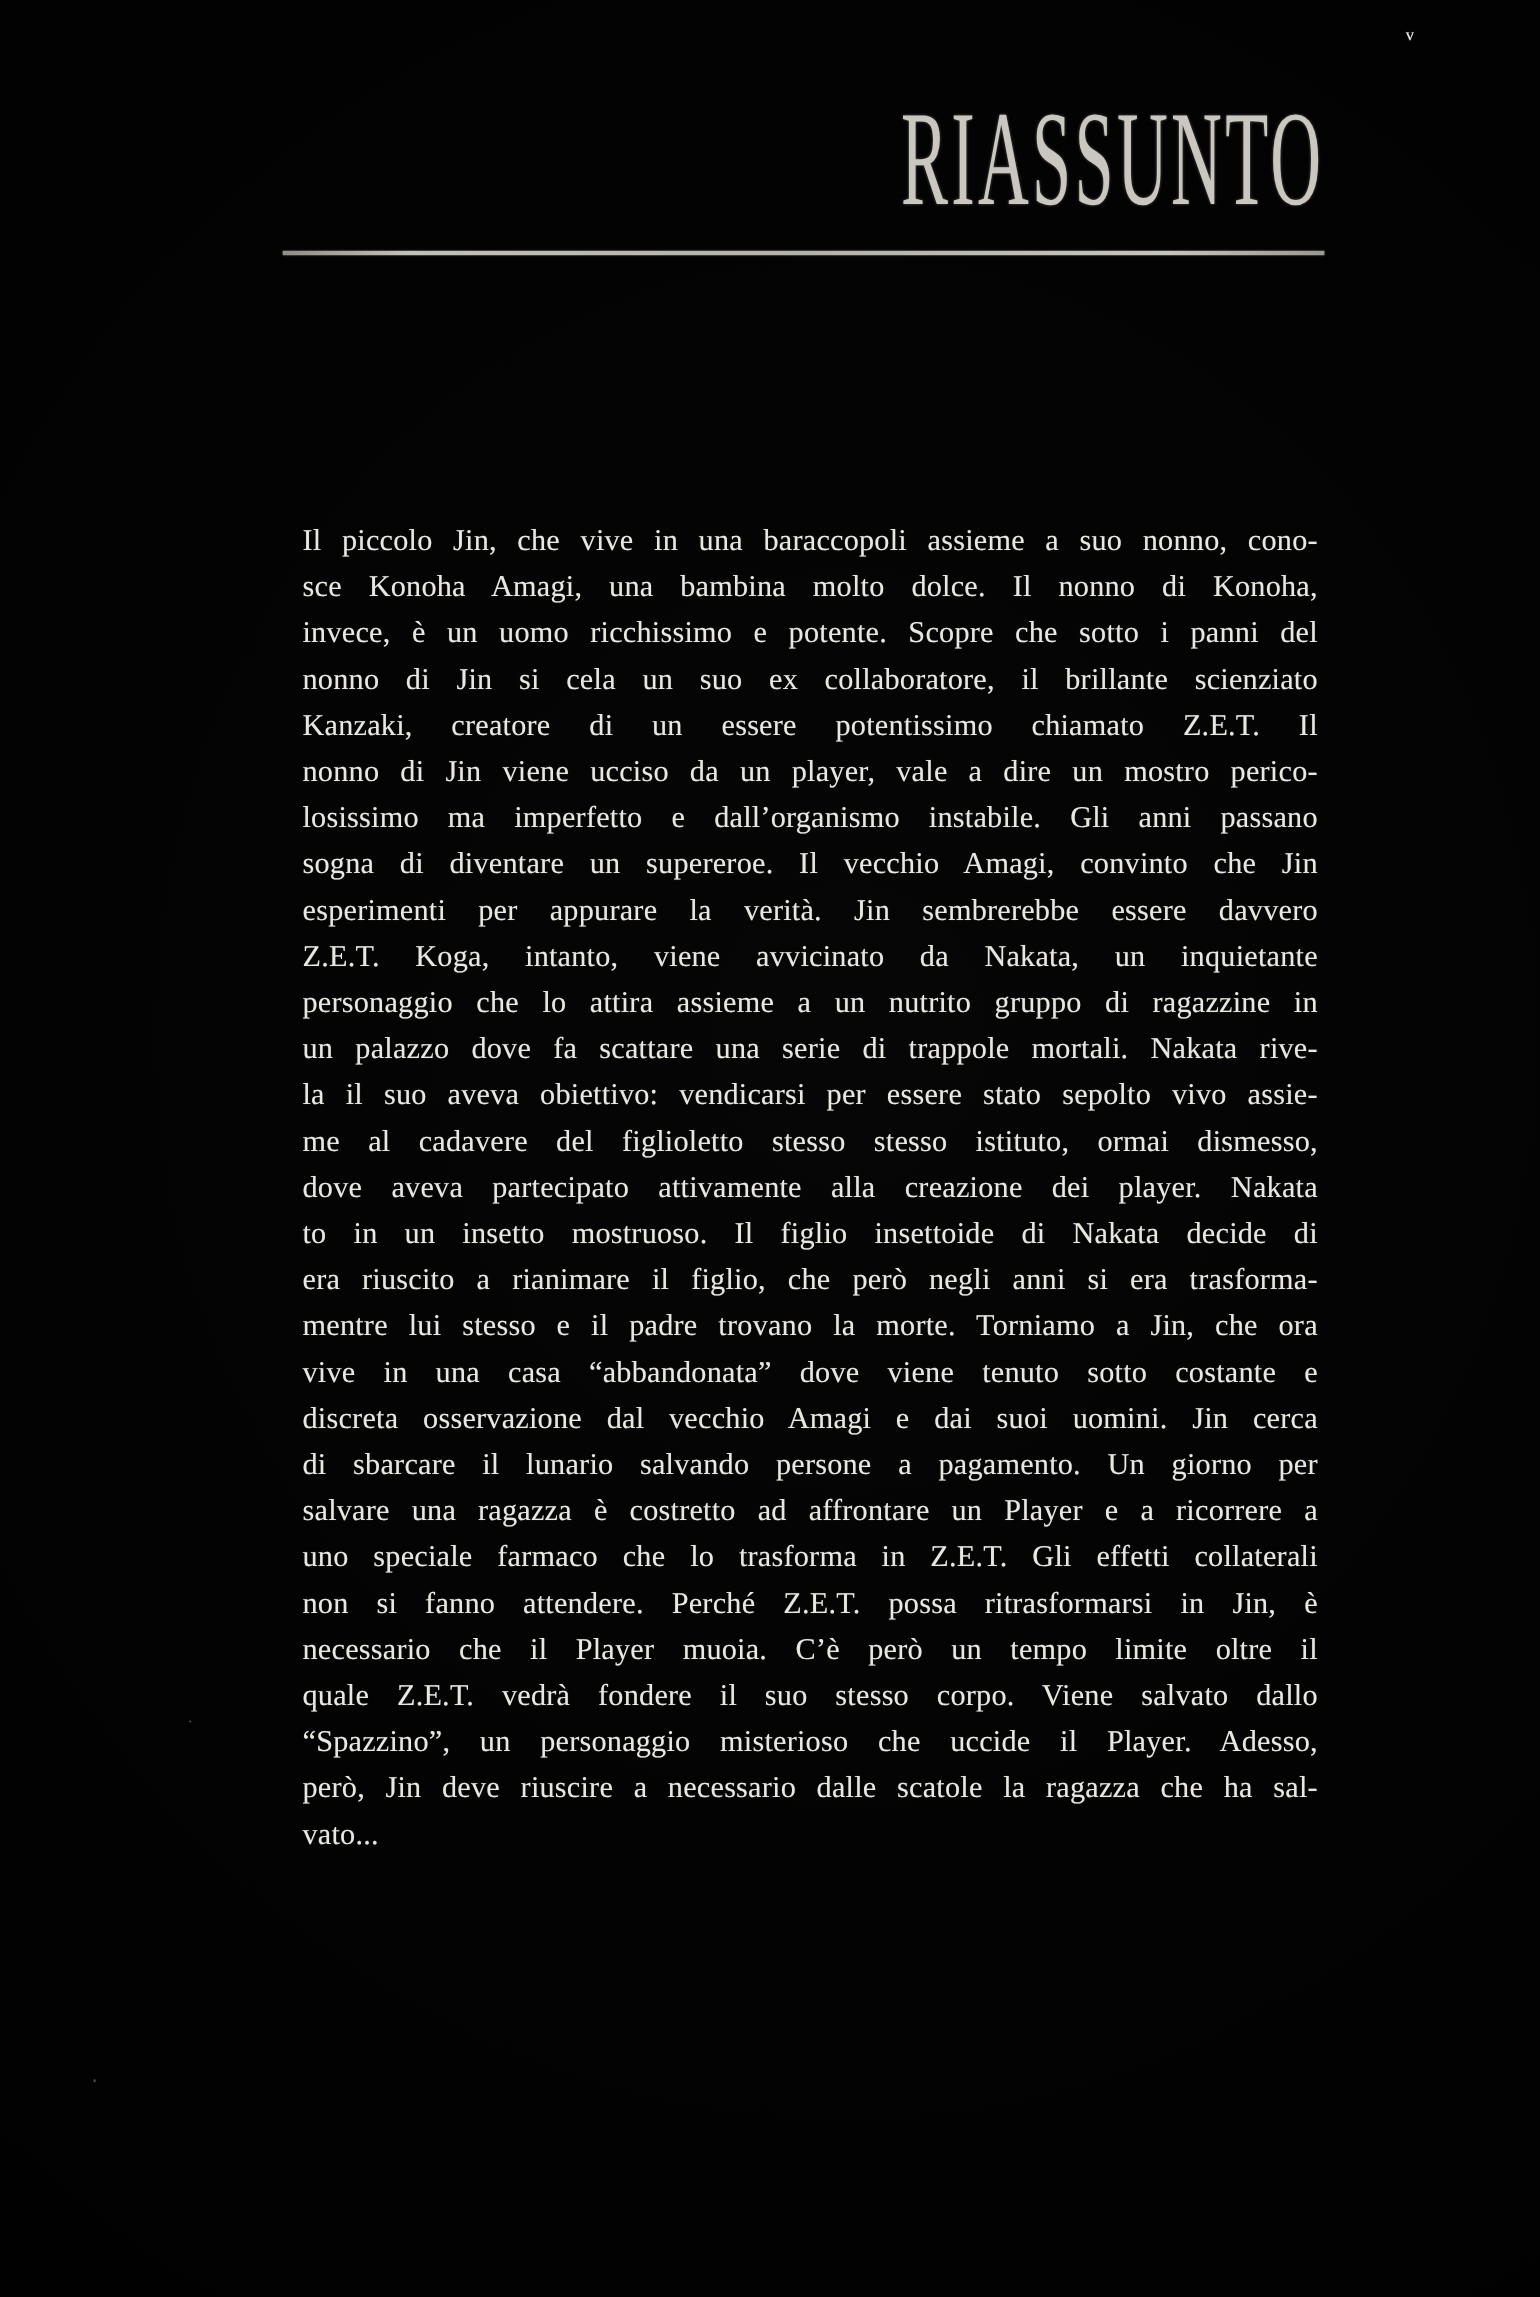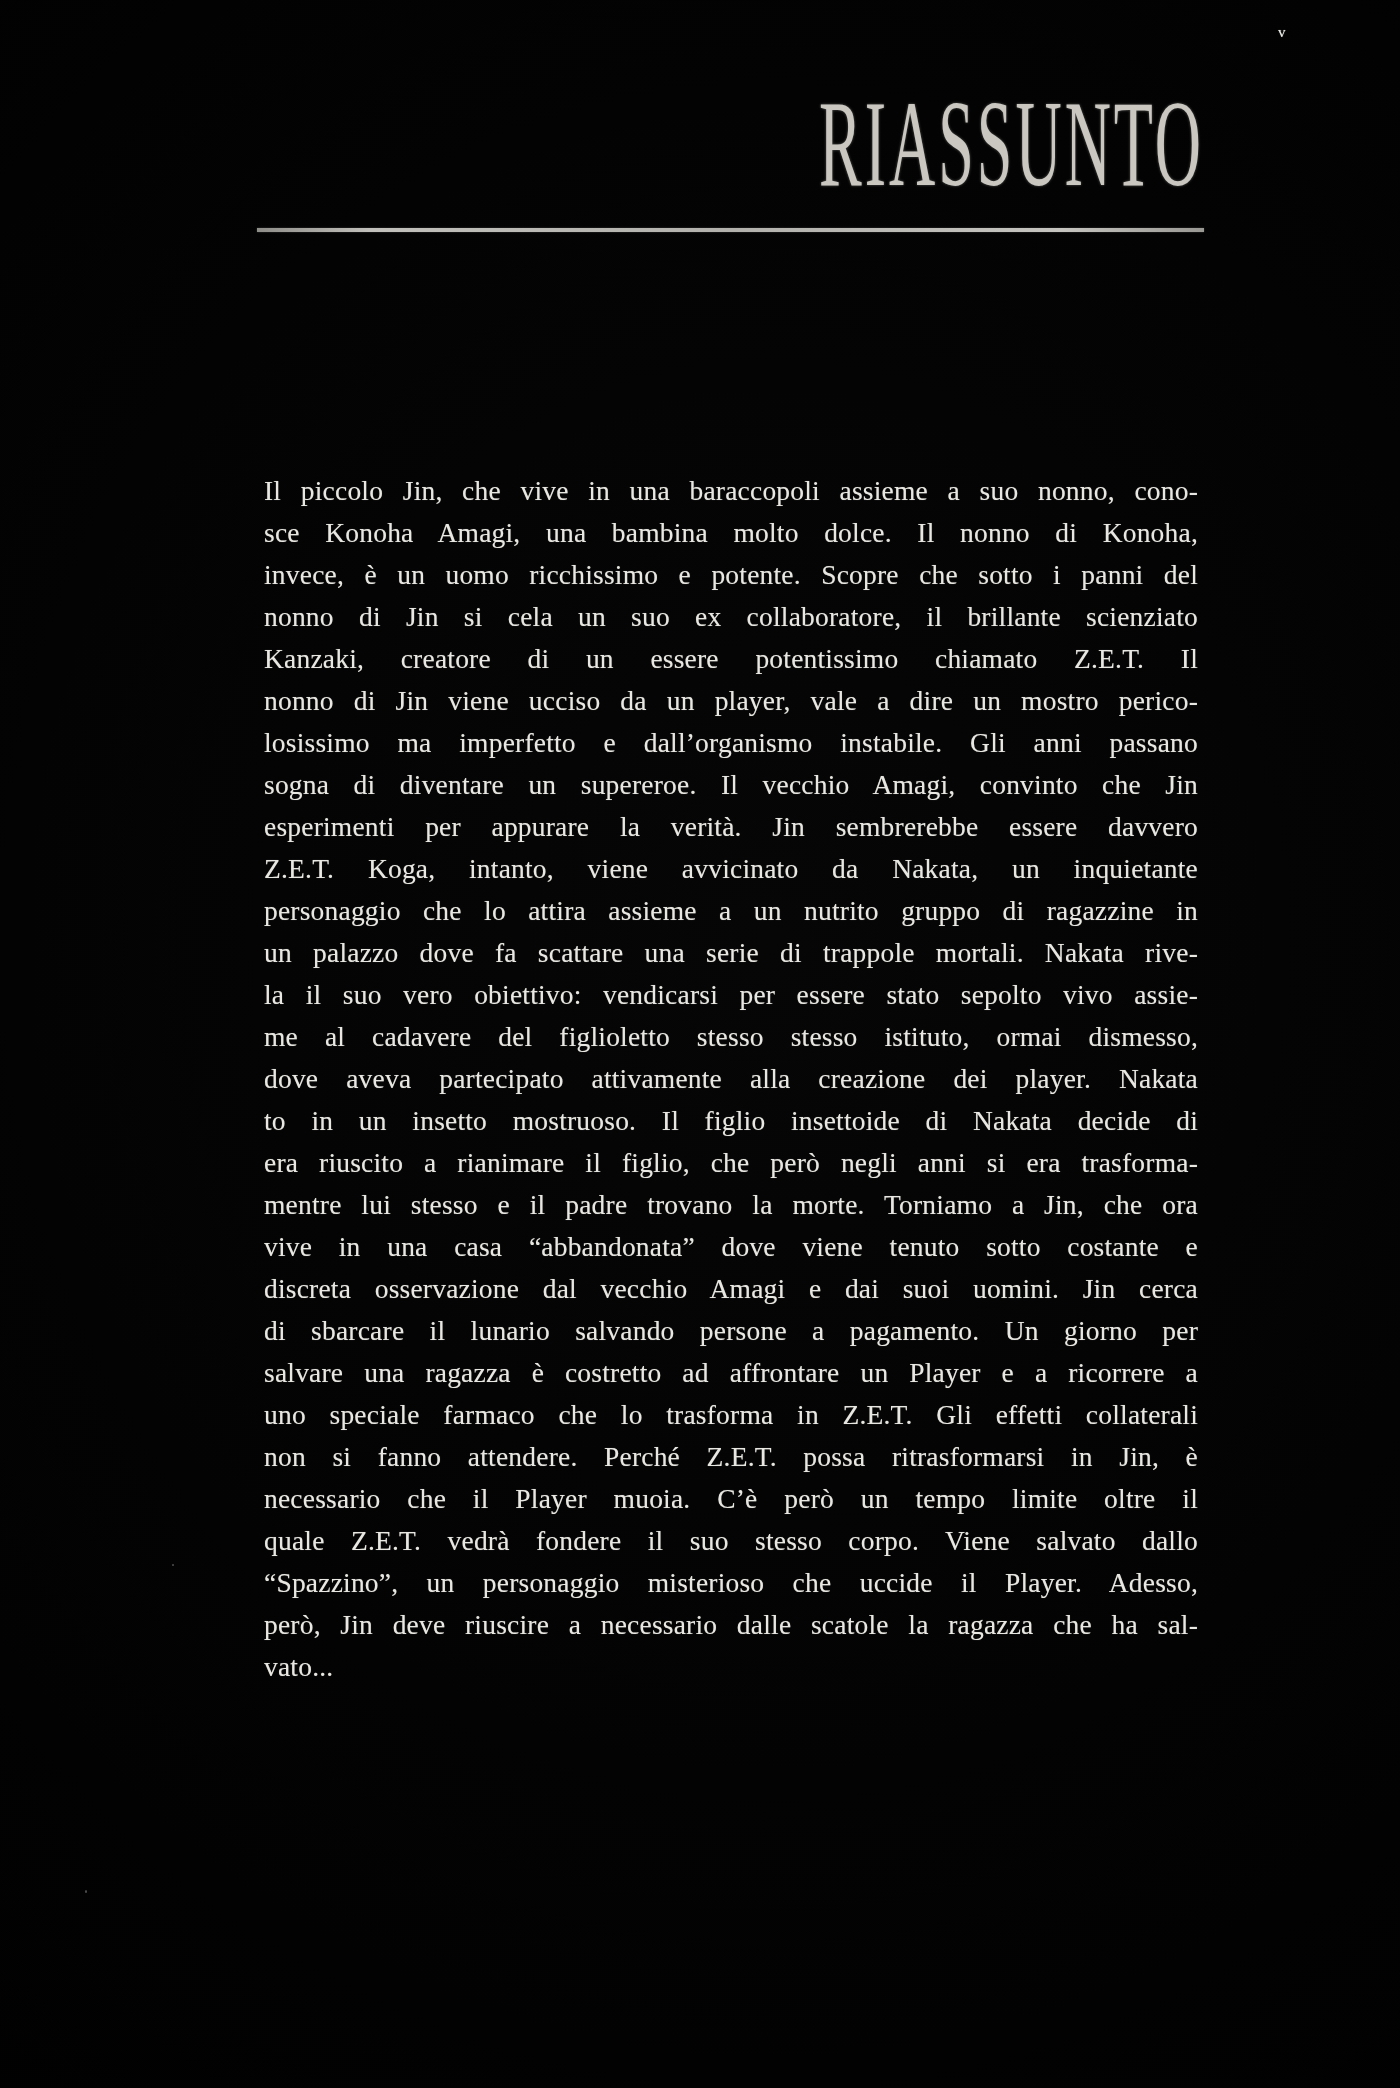--- a/index.html
+++ b/index.html
@@ -66,20 +66,21 @@
     letter-spacing: 0.2px;
     word-spacing: 1px;
     text-shadow: 0 0 1px rgba(255,255,255,0.35);
   }
   .text-line {
     text-align: justify;
     text-align-last: justify;
     white-space: normal;
     height: 42px;
     overflow: visible;
+    margin-left: 11px;
   }
   .text-line.last {
     text-align-last: left;
   }
 
   
   .speck {
     position: absolute;
     background: rgba(220,220,215,0.35);
     border-radius: 50%;
@@ -104,21 +105,21 @@
       <div class="text-line">invece, è un uomo ricchissimo e potente. Scopre che sotto i panni del</div>
       <div class="text-line">nonno di Jin si cela un suo ex collaboratore, il brillante scienziato</div>
       <div class="text-line">Kanzaki, creatore di un essere potentissimo chiamato Z.E.T. Il</div>
       <div class="text-line">nonno di Jin viene ucciso da un player, vale a dire un mostro perico-</div>
       <div class="text-line">losissimo ma imperfetto e dall’organismo instabile. Gli anni passano</div>
       <div class="text-line">sogna di diventare un supereroe. Il vecchio Amagi, convinto che Jin</div>
       <div class="text-line">esperimenti per appurare la verità. Jin sembrerebbe essere davvero</div>
       <div class="text-line">Z.E.T. Koga, intanto, viene avvicinato da Nakata, un inquietante</div>
       <div class="text-line">personaggio che lo attira assieme a un nutrito gruppo di ragazzine in</div>
       <div class="text-line">un palazzo dove fa scattare una serie di trappole mortali. Nakata rive-</div>
-      <div class="text-line">la il suo vero obiettivo: vendicarsi per essere stato sepolto vivo assie-</div>
+      <div class="text-line">la il suo aveva obiettivo: vendicarsi per essere stato sepolto vivo assie-</div>
       <div class="text-line">me al cadavere del figlioletto stesso stesso istituto, ormai dismesso,</div>
       <div class="text-line">dove aveva partecipato attivamente alla creazione dei player. Nakata</div>
       <div class="text-line">to in un insetto mostruoso. Il figlio insettoide di Nakata decide di</div>
       <div class="text-line">era riuscito a rianimare il figlio, che però negli anni si era trasforma-</div>
       <div class="text-line">mentre lui stesso e il padre trovano la morte. Torniamo a Jin, che ora</div>
       <div class="text-line">vive in una casa “abbandonata” dove viene tenuto sotto costante e</div>
       <div class="text-line">discreta osservazione dal vecchio Amagi e dai suoi uomini. Jin cerca</div>
       <div class="text-line">di sbarcare il lunario salvando persone a pagamento. Un giorno per</div>
       <div class="text-line">salvare una ragazza è costretto ad affrontare un Player e a ricorrere a</div>
       <div class="text-line">uno speciale farmaco che lo trasforma in Z.E.T. Gli effetti collaterali</div>

